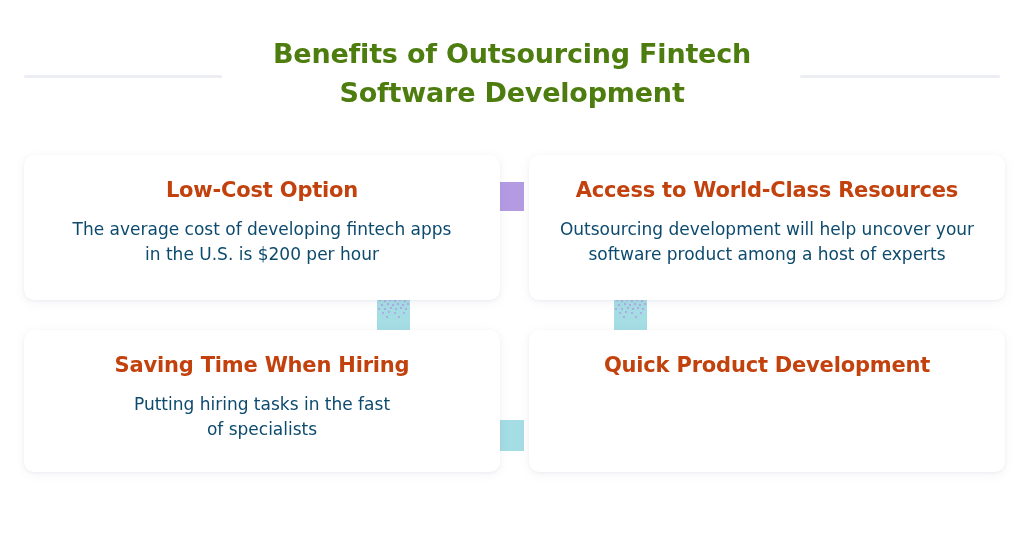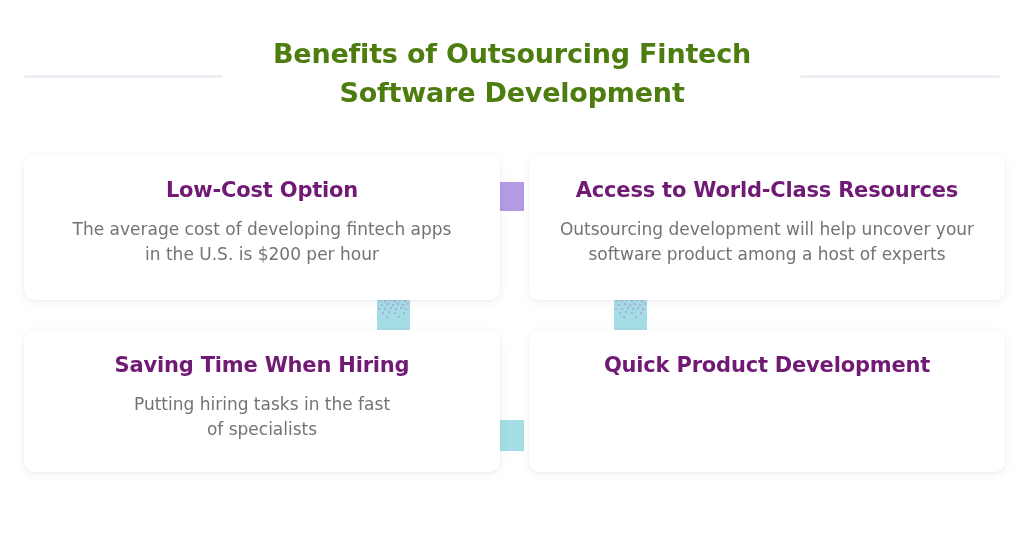--- a/index.html
+++ b/index.html
@@ -73,29 +73,29 @@
   .card-r1 { top: 0;   height: 145px; }
   .card-r2 { top: 175px; height: 142px; }
   .card-c1 { left: 0;   width: 476px; }
   .card-c2 { left: 505px; width: 476px; }
 
   .card-title {
     display: block;
     font-size: 21px;
     line-height: 27px;
     font-weight: bold;
-    color: #701a75;
+    color: #c2410c;
     letter-spacing: -0.2px;
     margin: 0 0 13px 0;
   }
   .card-body {
     display: block;
     font-size: 17px;
     line-height: 25px;
-    color: #737373;
+    color: #0c4a6e;
     white-space: pre-line;
     margin: 0;
   }
 
   
   .deco {
     position: absolute;
     z-index: 1;
   }
   .deco-purple-bar {

